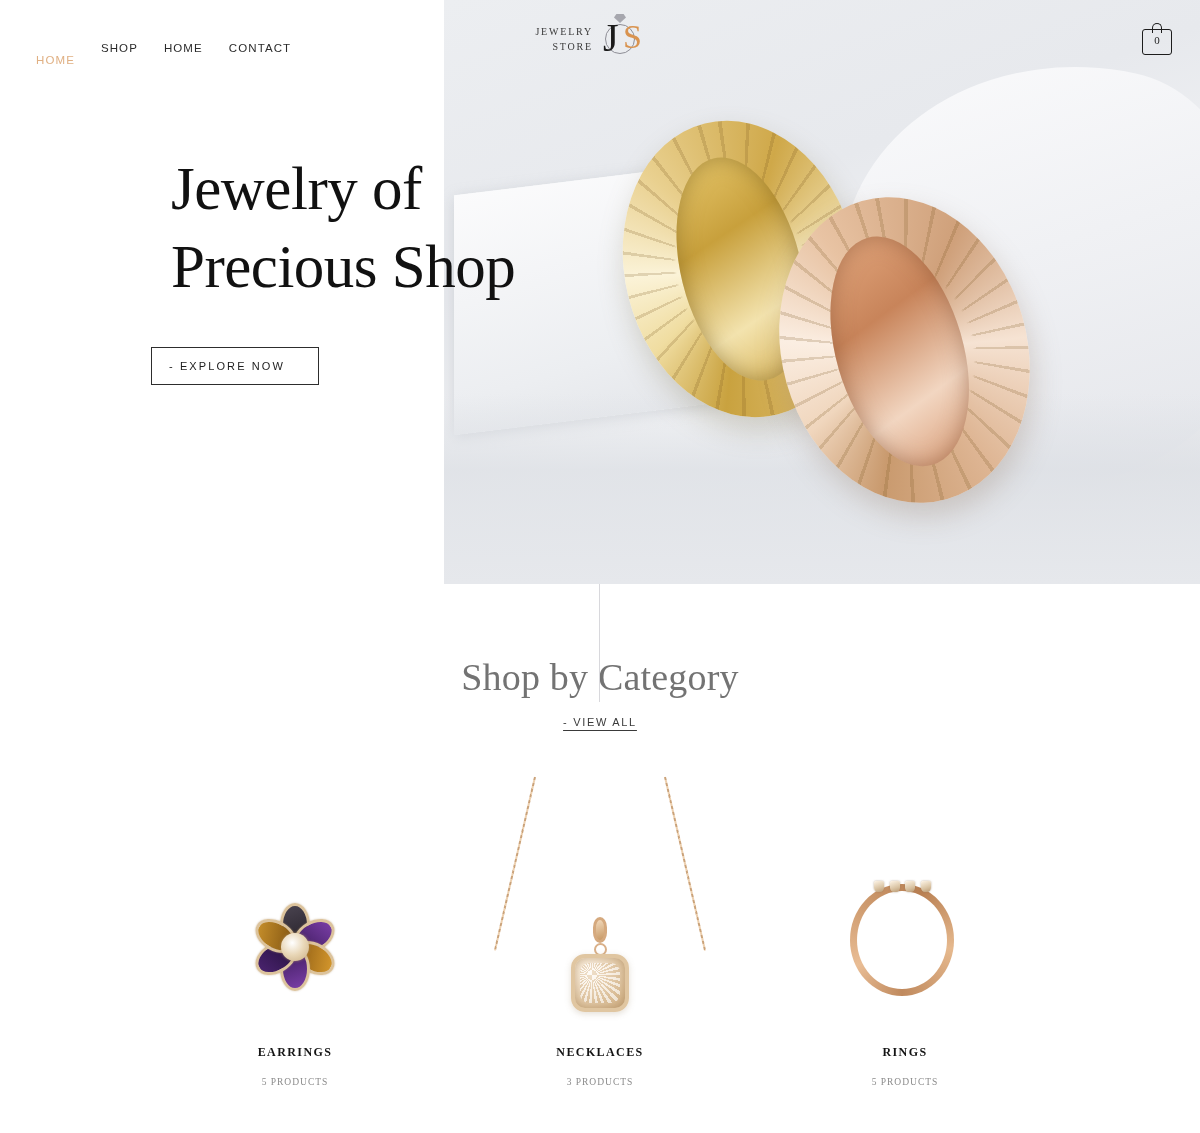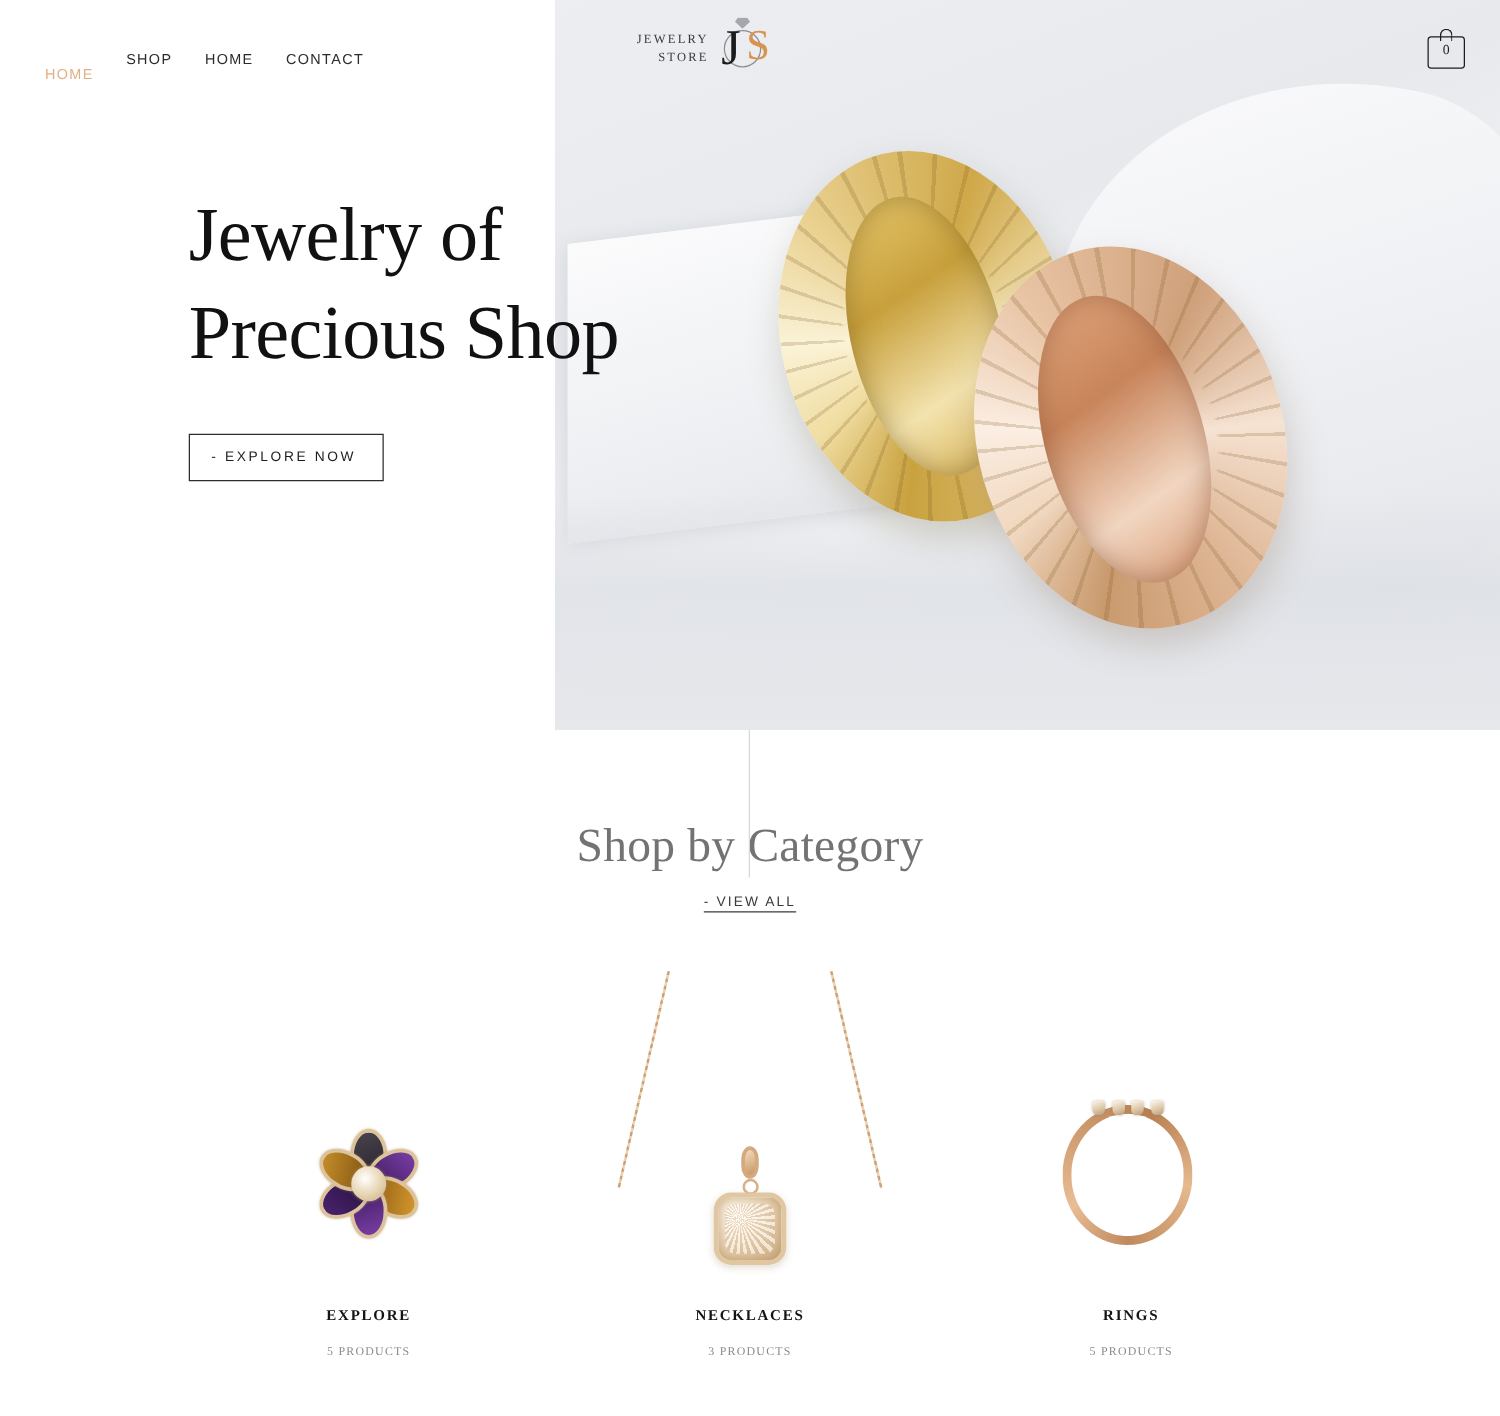--- a/index.html
+++ b/index.html
@@ -86,21 +86,21 @@
   .nav {
     position:absolute; left:36px; top:30px; display:flex; gap:26px; align-items:center;
     z-index:20;
   }
   .nav a {
     font-size:11.5px; letter-spacing:1.1px; color:#2b2b2b; text-decoration:none;
   }
   .nav a.active { color:#e0b083;margin-top:24px; }
 
   .logo {
-    position:absolute; left:505px; top:10px; width:125px; height:58px;
+    position:absolute; left:531px; top:10px; width:125px; height:58px;
     display:flex; align-items:center; z-index:20;
   }
   .logo-words {
     font-family:"Liberation Serif", serif; font-size:10px; letter-spacing:1.8px;
     color:#3a3a3a; line-height:15px; text-align:right; width:62px;
   }
   .logo-mark { position:relative; width:58px; height:58px; }
   .logo-ring {
     position:absolute; left:12px; top:14px; width:30px; height:30px;
     border:1.4px solid #8e8e96; border-radius:50%;
@@ -136,29 +136,30 @@
     position:absolute; left:0; top:12px; width:30px; text-align:center;
     font-size:11px; color:#1d1d1d; font-family:"Liberation Serif", serif;
   }
 
   
   .hero-copy { position:absolute; left:151px; top:150px; width:420px; z-index:10; }
   .hero-title {
     font-family:"Liberation Serif", serif;
     font-size:61px; line-height:78px; color:#111; font-weight:400;
     letter-spacing:-0.5px;
+    margin-left:20px;
   }
   .hero-sub {
     margin-top:30px;
     font-family:"Liberation Serif", serif; font-style:italic;
     font-size:17.5px; color:#1a1a1a; letter-spacing:.1px;
   }
   .btn-explore {
     display:inline-block; margin-top:41px;
-    padding:12px 21px 12px 17px;
+    padding:12px 33px 12px 17px;
     border:1px solid #2d2d2d; background:transparent;
     font-size:11px; letter-spacing:2.1px; color:#1d1d1d;
     font-family:"Liberation Sans", sans-serif; cursor:pointer;
   }
 
   
   .divider-line {
     position:absolute; left:599px; top:584px; width:1px; height:118px;
     background:#d8d8dc; z-index:5;
   }
@@ -328,21 +329,21 @@
         <div class="flower">
           <div class="petal p1"></div>
           <div class="petal p2"></div>
           <div class="petal p3"></div>
           <div class="petal p4"></div>
           <div class="petal p5"></div>
           <div class="petal p6"></div>
           <div class="flower-center"></div>
         </div>
       </div>
-      <div class="cat-name">EXPLORE</div>
+      <div class="cat-name">EARRINGS</div>
       <div class="cat-count">5 PRODUCTS</div>
     </div>
 
     <div class="cat">
       <div class="cat-img">
         <div class="necklace">
           <div class="chain-l"></div>
           <div class="chain-r"></div>
           <div class="bail"></div>
           <div class="bail-loop"></div>

